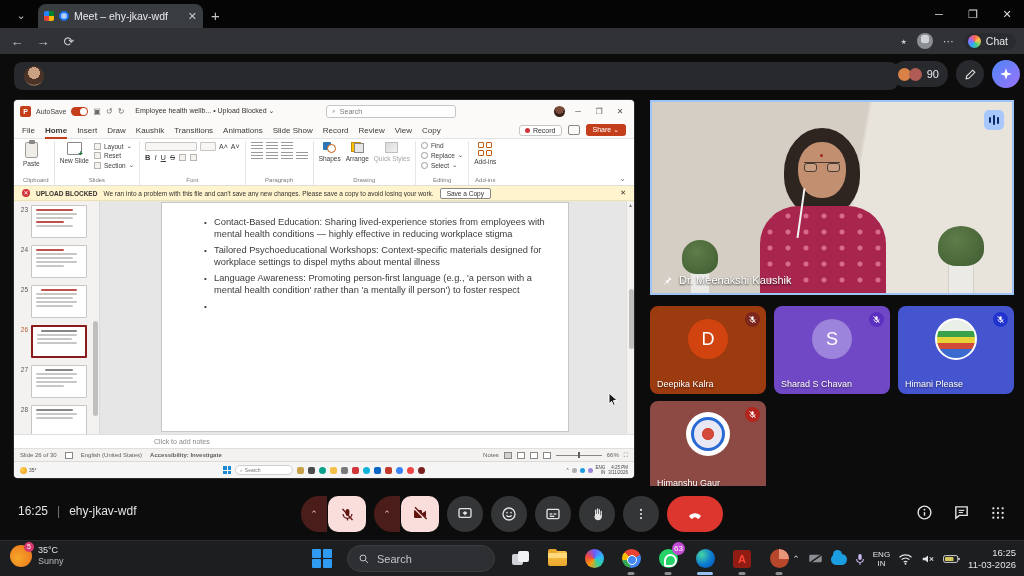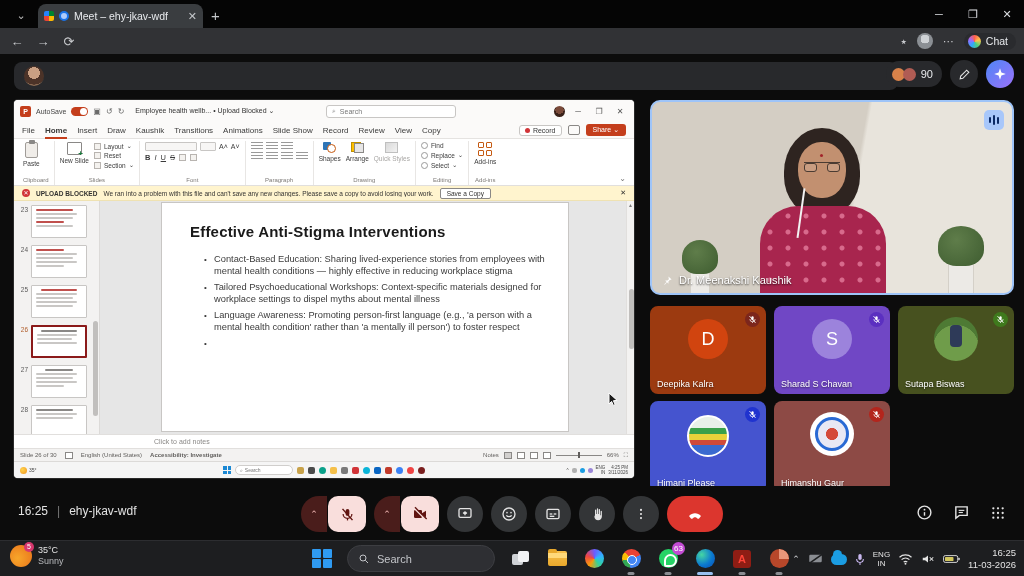--- a/index.html
+++ b/index.html
@@ -30,21 +30,21 @@
   .ext-ic { color:#c8cacd; font-size:11px; }
   .profile-av { width:16px; height:16px; border-radius:50%; background:radial-gradient(circle at 50% 38%, #cfd2d6 0 34%, #8b8f94 35% 100%); }
   .chat-chip { display:flex; align-items:center; gap:5px; background:#2a2b2e; border-radius:10px; padding:2px 8px 2px 4px; }
   .pinwheel { width:13px; height:13px; border-radius:50%; background:conic-gradient(#ff5f4e, #ffc24a, #4cd07d, #2ea7ff, #9a6cff, #ff5f4e); }
   .chat-label { color:#e8eaed; font-size:10.5px; }
 
   
   .banner { position:absolute; top:62px; left:14px; width:884px; height:28px; background:#28292c; border-radius:8px; display:flex; align-items:center; padding:0 10px; gap:9px; }
   .banner-av { width:20px; height:20px; border-radius:50%; background:radial-gradient(circle at 50% 35%, #caa083 0 35%, #4c3328 36% 70%, #8a6a52 71%); }
   .banner-text { color:#e8eaed; font-size:11.5px; }
-  .hdr-right { position:absolute; top:60px; right:10px; display:flex; align-items:center; gap:8px; }
+  .hdr-right { position:absolute; top:60px; right:4px; display:flex; align-items:center; gap:8px; }
   .people-pill { height:26px; background:#28292c; border-radius:13px; display:flex; align-items:center; padding:0 9px 0 6px; gap:5px; }
   .mini-av { width:13px; height:13px; border-radius:50%; }
   .mini-av.m1 { background:#d8824a; }
   .mini-av.m2 { background:#b05c54; margin-left:-7px; }
   .people-count { color:#e8eaed; font-size:11px; }
   .circ-btn { width:28px; height:28px; border-radius:50%; background:#28292c; display:flex; align-items:center; justify-content:center; }
   .gemini-btn { width:28px; height:28px; border-radius:50%; background:linear-gradient(135deg,#4e86f7,#9b72f9); display:flex; align-items:center; justify-content:center; }
 
   
   .ppt { position:absolute; top:100px; left:14px; width:620px; height:378px; background:#fff; border-radius:4px; overflow:hidden; display:flex; flex-direction:column; box-shadow:0 0 0 1px #2a2a2a; }
@@ -132,21 +132,21 @@
   .wx-dot { width:7px; height:7px; border-radius:50%; background:radial-gradient(circle at 35% 35%, #ffd34d, #f0941f); }
   .itb-center { position:absolute; left:50%; transform:translateX(-50%); display:flex; align-items:center; gap:4px; }
   .itb-start { width:8px; height:8px; display:grid; grid-template-columns:3.5px 3.5px; grid-template-rows:3.5px 3.5px; gap:1px; }
   .itb-start i { background:#1b88d4; }
   .itb-search { width:58px; height:10px; border-radius:5px; background:#fff; border:1px solid #d0cecc; font-size:5px; color:#777; display:flex; align-items:center; padding:0 4px; gap:2px; }
   .app-dot { width:7px; height:7px; border-radius:2px; }
   .itb-tray { margin-left:auto; display:flex; align-items:center; gap:3px; font-size:4.5px; color:#444; }
   .itb-clock { text-align:right; line-height:5px; }
 
   
-  .main-tile { position:absolute; left:650px; top:100px; width:364px; height:195px; border-radius:10px; border:2px solid #9ec4f8; overflow:hidden; background:linear-gradient(100deg,#d4cec4 0 55%, #e8e4dc 56%); }
+  .main-tile { position:absolute; left:650px; top:100px; width:364px; height:195px; border-radius:0; border:2px solid #9ec4f8; overflow:hidden; background:linear-gradient(100deg,#d4cec4 0 55%, #e8e4dc 56%); }
   .stand { position:absolute; width:20px; background:#eceae6; border:1px solid #d4d0c8; }
   .stand.s1 { left:38px; top:168px; height:30px; }
   .stand.s2 { left:296px; top:160px; height:40px; width:26px; }
   .plant { position:absolute; border-radius:50% 50% 40% 40%; background:radial-gradient(circle at 40% 35%, #5f7d4a, #3e5c30); }
   .plant.p1 { left:30px; top:138px; width:36px; height:34px; }
   .plant.p2 { left:286px; top:124px; width:46px; height:40px; }
   .person-hair { position:absolute; left:132px; top:26px; width:76px; height:88px; border-radius:50% 50% 45% 45%; background:#2e2420; }
   .person-face { position:absolute; left:146px; top:40px; width:48px; height:56px; border-radius:48%; background:#c29070; }
   .bindi { position:absolute; left:168px; top:52px; width:3px; height:3px; border-radius:50%; background:#a3242a; }
   .glasses { position:absolute; left:152px; top:60px; width:36px; height:9px; border-top:1.5px solid #4a3b32; display:flex; justify-content:space-between; }
@@ -505,21 +505,20 @@
           <span class="thumb-card">
               <span class="tline dark w80"></span>
               <span class="tline w90"></span>
               <span class="tline w80"></span>
             </span>
         </div>
         <div class="thumb-scroll"></div>
       </div>
       <div class="canvas">
         <div class="slide">
-          <div class="slide-title">Effective Anti-Stigma Interventions</div>
           <div class="bullets">
             <div class="bullet">
                 <span class="dot">•</span>
                 <span>Contact-Based Education: Sharing lived-experience stories from employees with mental health conditions — highly effective in reducing workplace stigma</span>
               </div>
             <div class="bullet">
                 <span class="dot">•</span>
                 <span>Tailored Psychoeducational Workshops: Context-specific materials designed for workplace settings to dispel myths about mental illness</span>
               </div>
             <div class="bullet">
@@ -648,32 +647,20 @@
       <span class="badge">
           <svg width="9" height="9" viewBox="0 0 24 24">
             <rect x="9" y="3" width="6" height="11" rx="3" fill="#fff"></rect>
             <path d="M5 11a7 7 0 0 0 14 0" fill="none" stroke="#fff" stroke-width="2"></path>
             <line x1="12" y1="18" x2="12" y2="21" stroke="#fff" stroke-width="2"></line>
             <line x1="4" y1="3" x2="20" y2="21" stroke="#fff" stroke-width="2.4"></line>
           </svg>
         </span>
       <span class="nm">Sharad S Chavan</span>
     </div>
-    <div class="tile t2">
-      <span class="av-photo2"></span>
-      <span class="badge">
-          <svg width="9" height="9" viewBox="0 0 24 24">
-            <rect x="9" y="3" width="6" height="11" rx="3" fill="#fff"></rect>
-            <path d="M5 11a7 7 0 0 0 14 0" fill="none" stroke="#fff" stroke-width="2"></path>
-            <line x1="12" y1="18" x2="12" y2="21" stroke="#fff" stroke-width="2"></line>
-            <line x1="4" y1="3" x2="20" y2="21" stroke="#fff" stroke-width="2.4"></line>
-          </svg>
-        </span>
-      <span class="nm">Sutapa Biswas</span>
-    </div>
     <div class="tile t3">
       <span class="av-photo3"></span>
       <span class="badge">
           <svg width="9" height="9" viewBox="0 0 24 24">
             <rect x="9" y="3" width="6" height="11" rx="3" fill="#fff"></rect>
             <path d="M5 11a7 7 0 0 0 14 0" fill="none" stroke="#fff" stroke-width="2"></path>
             <line x1="12" y1="18" x2="12" y2="21" stroke="#fff" stroke-width="2"></line>
             <line x1="4" y1="3" x2="20" y2="21" stroke="#fff" stroke-width="2.4"></line>
           </svg>
         </span>

